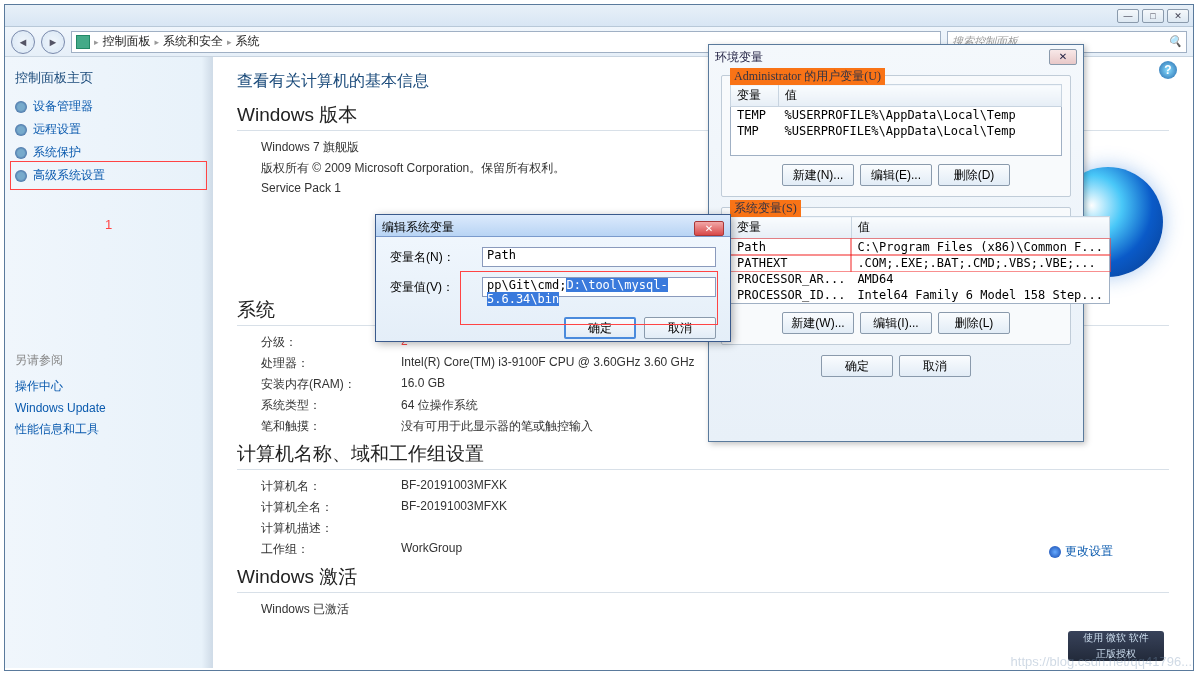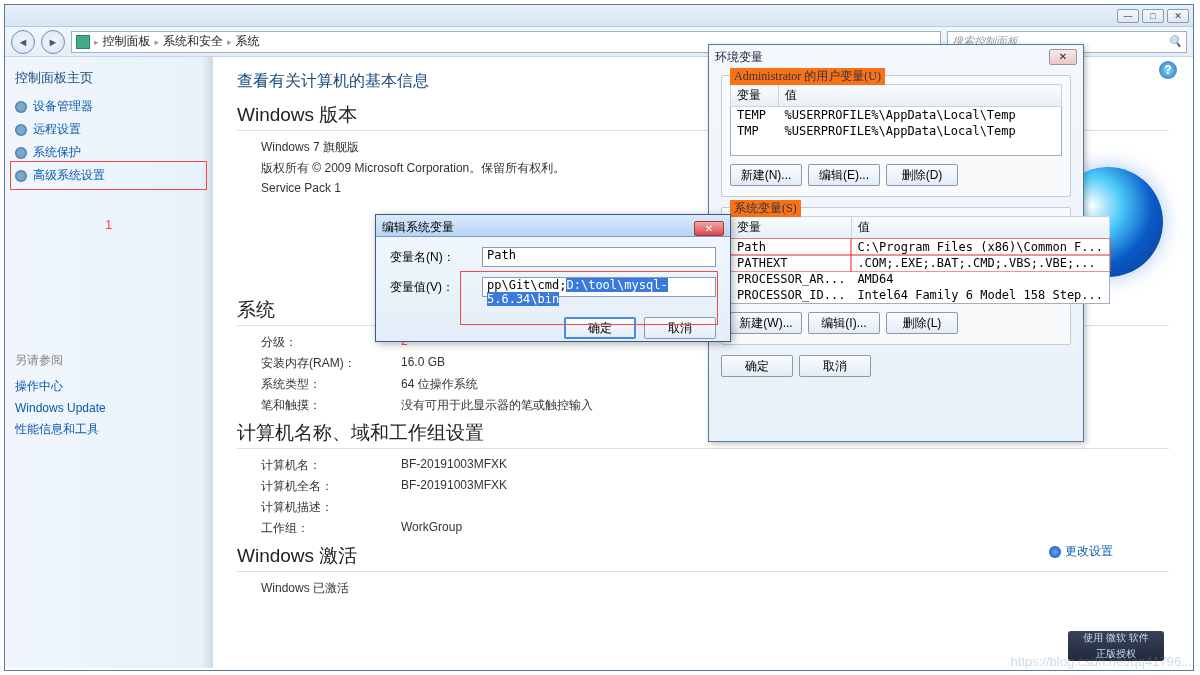--- a/index.html
+++ b/index.html
@@ -36,21 +36,21 @@
 .env-dialog { position: absolute; left: 708px; top: 44px; width: 376px; height: 398px; background: linear-gradient(#f4f8fc,#e8f0f8); border: 1px solid #5a7a9c; box-shadow: 2px 2px 6px rgba(0,0,0,.25); }
 .dlg-title { height: 24px; display: flex; justify-content: space-between; align-items: center; padding: 0 6px; font-size: 12px; color: #224; }
 .dlg-close { width: 28px; height: 16px; border: 1px solid #8a9aac; background: linear-gradient(#f8e8e8,#e8c8c8); border-radius: 2px; font-size: 10px; text-align: center; line-height: 14px; cursor: pointer; }
 .dlg-body { padding: 6px 12px; }
 .grp { border: 1px solid #c0ccd8; border-radius: 2px; padding: 8px 8px 10px; margin-bottom: 10px; background: #f8fafc; position: relative; }
 .grp-lbl { position: absolute; top: -8px; left: 8px; background: #f97316; padding: 0 4px; font-size: 12px; color: #334; font-family: Liberation Serif, serif; }
 .var-tbl { width: 100%; border: 1px solid #a0b0c4; background: #fff; font-size: 12px; font-family: "SimSun", monospace; border-collapse: collapse; }
 .var-tbl th { background: linear-gradient(#fafcfe,#e6eef6); border: 1px solid #c8d4e0; text-align: left; padding: 2px 6px; font-weight: normal; }
 .var-tbl td { padding: 1px 6px; white-space: nowrap; overflow: hidden; }
 .var-tbl tr.sel-box td { outline: 0.5px solid rgba(244,68,68,.6); }
-.btn-row { display: flex; justify-content: flex-start; gap: 6px; margin-top: 8px; }
+.btn-row { display: flex; justify-content: center; gap: 6px; margin-top: 8px; }
 .btn { min-width: 72px; height: 22px; border: 1px solid #8a9aac; background: linear-gradient(#fafcfe,#e2ecf6); border-radius: 2px; font-size: 12px; cursor: pointer; padding: 0 8px; }
 .edit-dialog { position: absolute; left: 375px; top: 214px; width: 356px; height: 128px; background: linear-gradient(#f2f8fe,#e4eef8); border: 1px solid #3a5a8c; box-shadow: 2px 2px 8px rgba(0,0,0,.3); }
 .edit-title { height: 22px; background: linear-gradient(#dceafc,#b8d4f4); display: flex; justify-content: space-between; align-items: flex-end; padding: 0 6px; font-size: 12px; border-bottom: 1px solid #7a9acc; }
 .edit-close { width: 30px; height: 15px; background: linear-gradient(#f2a8a8,#d84848); border: 1px solid #a83838; border-radius: 2px; color: #fff; font-size: 10px; text-align: center; line-height: 13px; cursor: pointer; }
 .edit-body { padding: 10px 14px; position: relative; }
 .edit-row { display: flex; align-items: center; gap: 16px; margin-bottom: 10px; }
 .edit-lbl { width: 76px; font-size: 12px; }
 .edit-inp { flex: 1; height: 20px; border: 1px solid #8a9abc; padding: 0 4px; font-size: 12px; font-family: "SimSun", monospace; background: #fff; }
 .sel-highlight { background: #3a7adc; color: #fff; }
 .red-box { position: absolute; border: 1px solid #f44; pointer-events: none; }
@@ -113,20 +113,24 @@
       <div class="info-row">
           <span>Service Pack 1</span>
         </div>
       <div style="height:92px"></div>
       <div class="section-h">系统</div>
       <div class="info-row">
           <span class="info-label">分级：</span>
           <span style="color:#f44">2</span>
         </div>
       <div class="info-row">
+          <span class="info-label">处理器：</span>
+          <span>Intel(R) Core(TM) i3-9100F CPU @ 3.60GHz   3.60 GHz</span>
+        </div>
+      <div class="info-row">
           <span class="info-label">安装内存(RAM)：</span>
           <span>16.0 GB</span>
         </div>
       <div class="info-row">
           <span class="info-label">系统类型：</span>
           <span>64 位操作系统</span>
         </div>
       <div class="info-row">
           <span class="info-label">笔和触摸：</span>
           <span>没有可用于此显示器的笔或触控输入</span>

